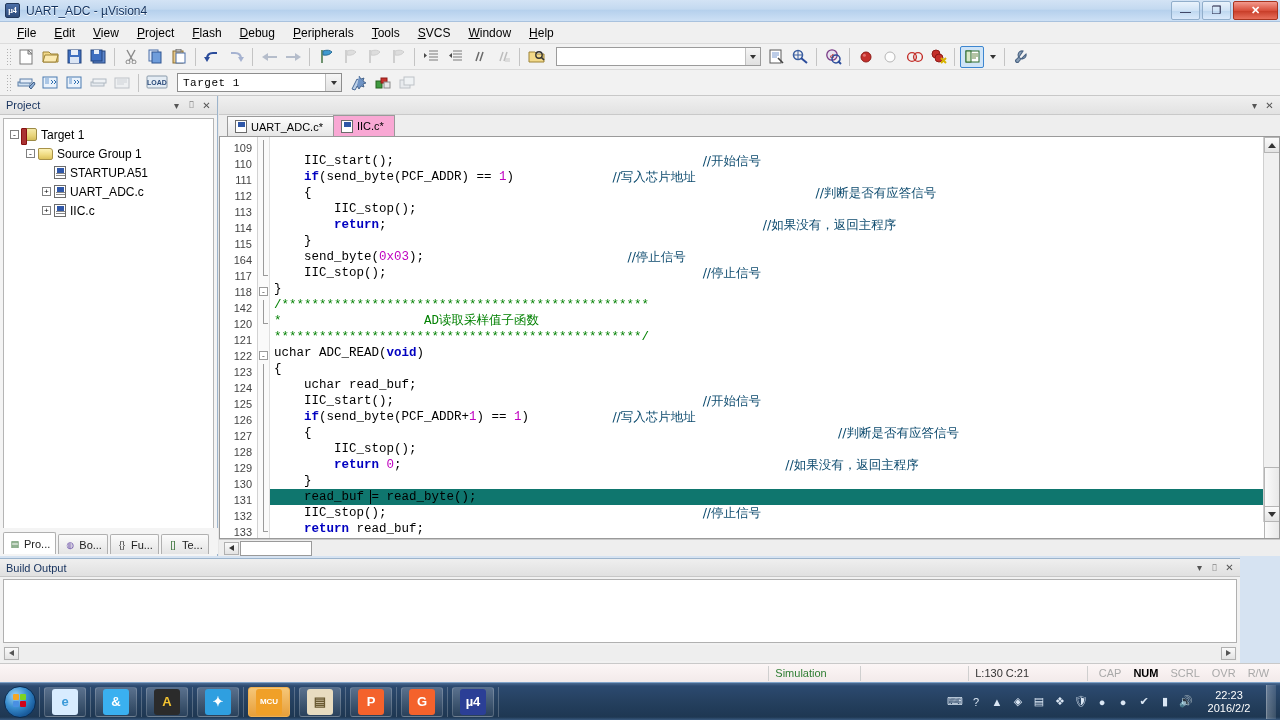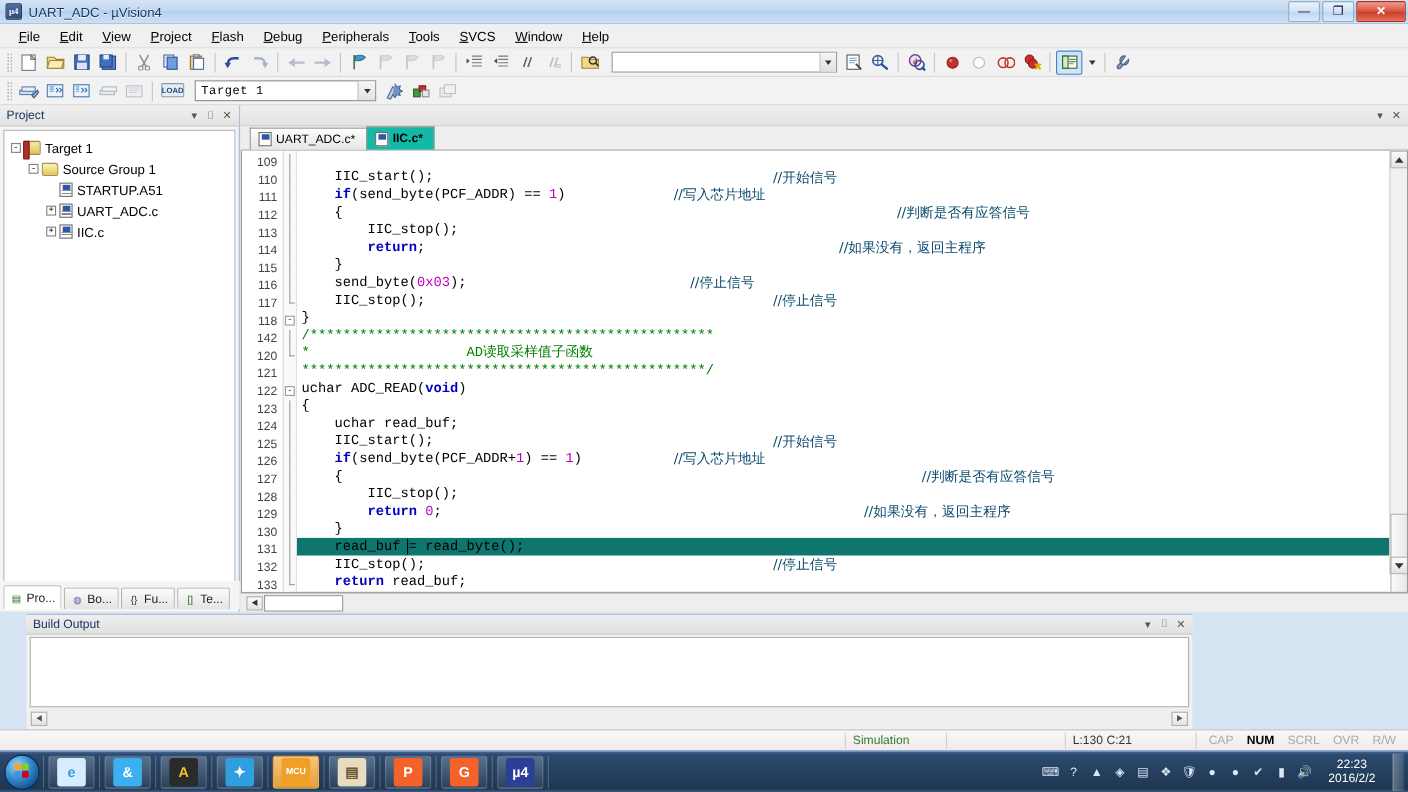--- a/index.html
+++ b/index.html
@@ -196,21 +196,21 @@
     height: 22px; background: #eeeeee; display: flex; align-items: flex-end;
     padding-left: 8px; border-bottom: 1px solid #9a9a9a; position: relative;
   }
   .etab {
     height: 20px; display: flex; align-items: center; gap: 4px;
     padding: 0 10px 0 7px; font-size: 11px; color: #000;
     border: 1px solid #9a9a9a; border-bottom: none;
     background: linear-gradient(to bottom,#fdfdfd,#e6e6e6);
     position: relative; margin-right: -1px;
   }
-  .etab.sel { background: #14b8a6; z-index: 3; height: 21px; font-weight: bold; }
+  .etab.sel { background: #f9a8d4; z-index: 3; height: 21px; }
   .etab .tico {
     width: 12px; height: 13px; background: #fff; border: 1px solid #6b6b6b;
     position: relative; flex: none;
   }
   .etab .tico:after {
     content:''; position:absolute; left:2px; top:1px; width:7px; height:5px; background:#2f57a8;
   }
 
   .code-area {
     flex: 1; background: #fff; position: relative; display: flex;
@@ -280,22 +280,22 @@
     display: flex; align-items: center;
   }
   .hs-btn {
     width: 15px; height: 13px; background: linear-gradient(to bottom,#fafafa,#e3e3e3);
     border: 1px solid #b0b0b0; display:flex; align-items:center; justify-content:center;
     margin: 0 1px;
   }
 
   
   .build-panel {
-    position: absolute; left: 0; top: 558px; width: 1060px; height: 105px;
-    background: #f1f1f1; border-top: 1px solid #9cb4cc; margin-left: 24px;
+    position: absolute; left: 0; top: 558px; width: 1240px; height: 105px;
+    background: #f1f1f1; border-top: 1px solid #9cb4cc;
   }
   .build-head {
     height: 18px; background: linear-gradient(to bottom,#efefef,#e0e0e0);
     display: flex; align-items: center; padding: 0 3px 0 6px;
     border-bottom: 1px solid #c6c6c6; font-size: 11px; color: #1a3560;
   }
   .build-body {
     position: absolute; left: 3px; right: 3px; top: 20px; bottom: 20px;
     background: #fff; border: 1px solid #b0b0b0;
   }
@@ -764,21 +764,21 @@
         </div>
       <div class="code-area">
         <div class="gutter" id="gutter">
             <div class="ln">109</div>
             <div class="ln">110</div>
             <div class="ln">111</div>
             <div class="ln">112</div>
             <div class="ln">113</div>
             <div class="ln">114</div>
             <div class="ln">115</div>
-            <div class="ln">116</div>
+            <div class="ln">164</div>
             <div class="ln">117</div>
             <div class="ln">118</div>
             <div class="ln">142</div>
             <div class="ln">120</div>
             <div class="ln">121</div>
             <div class="ln">122</div>
             <div class="ln">123</div>
             <div class="ln">124</div>
             <div class="ln">125</div>
             <div class="ln">126</div>

